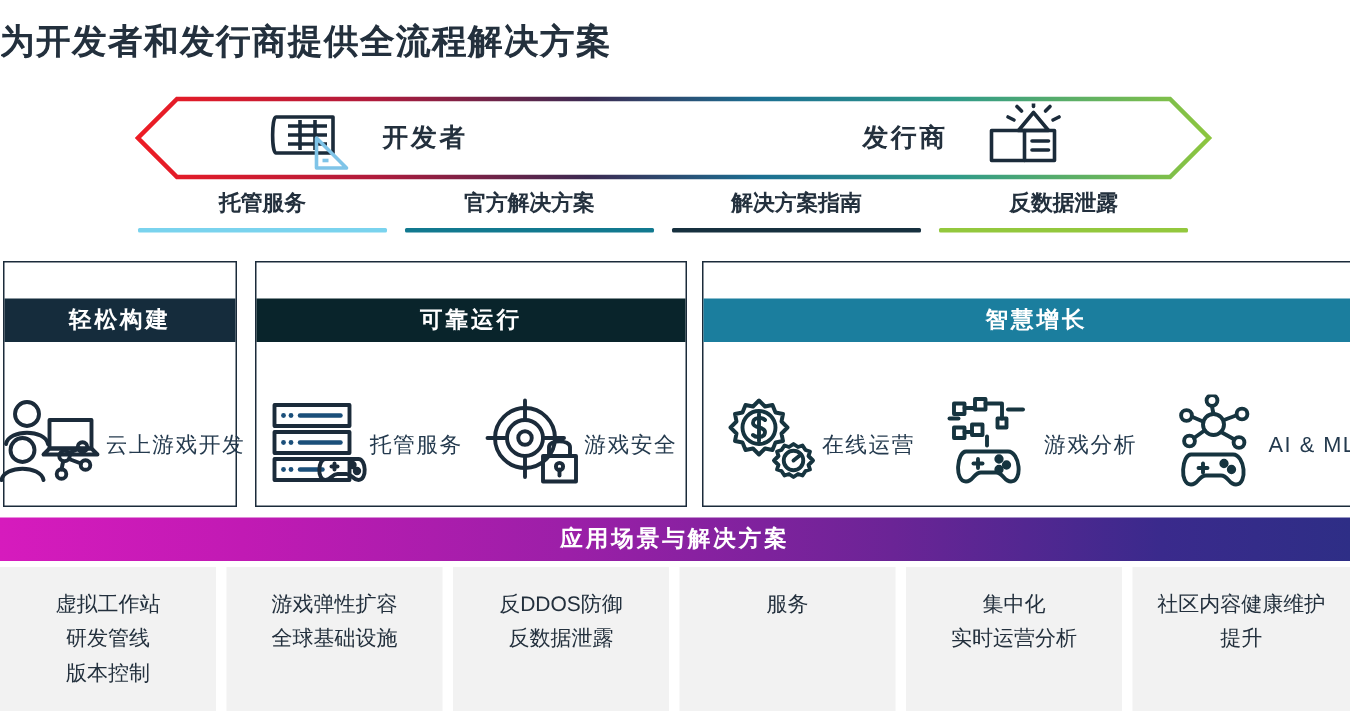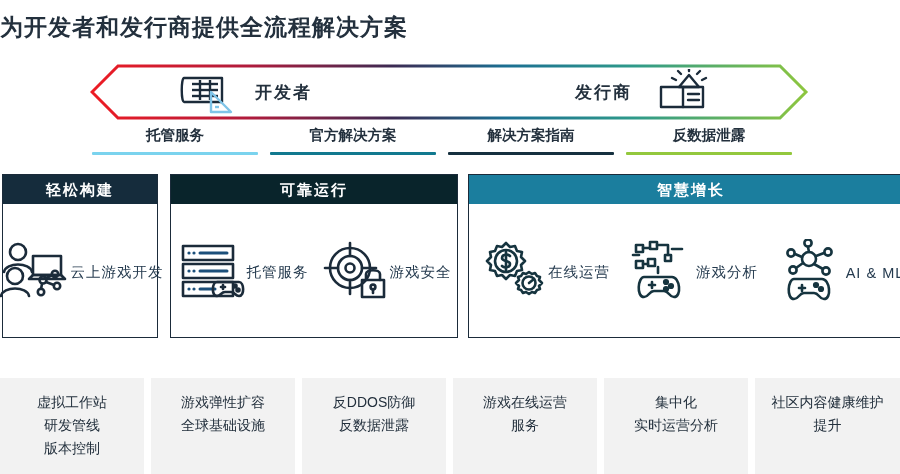--- a/index.html
+++ b/index.html
@@ -49,21 +49,21 @@
   
   .cards{position:absolute;left:0;top:174px;width:900px;height:166px;}
   .card{
     position:absolute;top:0;height:164px;
     border:1.5px solid #1b2b3a;
     background:#ffffff;
     box-sizing:border-box;
   }
   .card-head{
     height:29px;line-height:29px;text-align:center;
-    font-size:15px;font-weight:bold;letter-spacing:2px;color:#ffffff;
+    font-size:15px;font-weight:bold;letter-spacing:2px;color:#ffffff;margin-top:24px;
   }
   .card-body{
     display:flex;height:133px;align-items:center;justify-content:space-around;
   }
   .item{
     display:flex;flex-direction:row;align-items:center;justify-content:center;
     width:100%;
   }
   .item .isvg{height:74px;display:flex;align-items:center;justify-content:center;}
   .item .ilabel{
@@ -321,37 +321,37 @@
                 <circle cx="47" cy="50" r="1.8" fill="#16343f"></circle>
               </g>
             </svg>
           </span>
           <span class="ilabel">AI &amp; ML</span>
         </div>
       </div>
     </div>
   </div>
 
+  <div class="gradbar" style="background:linear-gradient(90deg,#d61bbd 0%,#c11ab4 18%,#9c1fa8 42%,#6b2496 66%,#3a2a8c 86%,#2e2e86 100%)">应用场景与解决方案</div>
 
   <div class="bottom">
     <div class="bcell" style="left:0px;width:144px">
       <span>虚拟工作站</span>
       <span>研发管线</span>
       <span>版本控制</span>
     </div>
     <div class="bcell" style="left:151px;width:144px">
       <span>游戏弹性扩容</span>
       <span>全球基础设施</span>
     </div>
     <div class="bcell" style="left:302px;width:144px">
       <span>反DDOS防御</span>
       <span>反数据泄露</span>
     </div>
     <div class="bcell" style="left:453px;width:144px">
-      <span>游戏在线运营</span>
       <span>服务</span>
     </div>
     <div class="bcell" style="left:604px;width:144px">
       <span>集中化</span>
       <span>实时运营分析</span>
     </div>
     <div class="bcell" style="left:755px;width:145px">
       <span>社区内容健康维护</span>
       <span>提升</span>
     </div>

